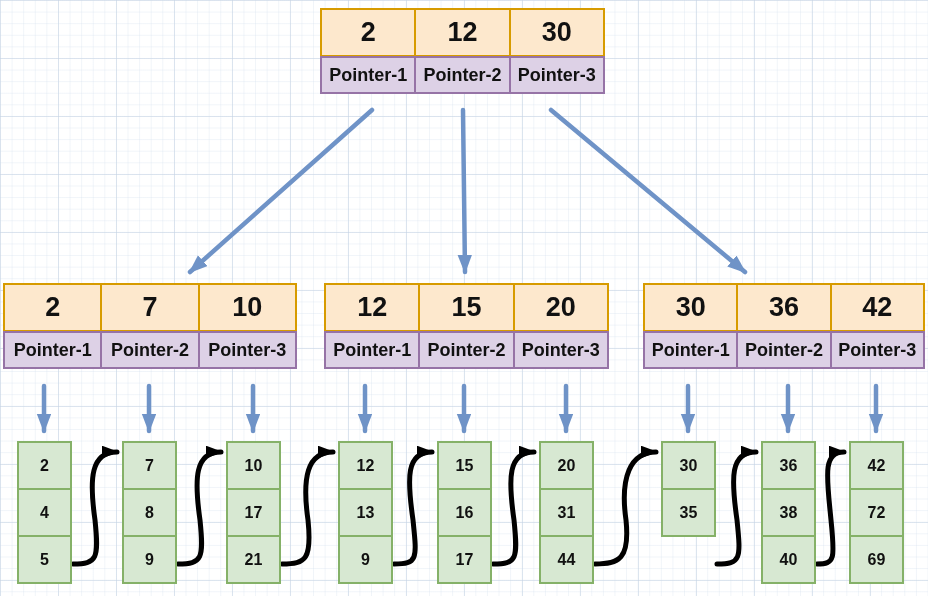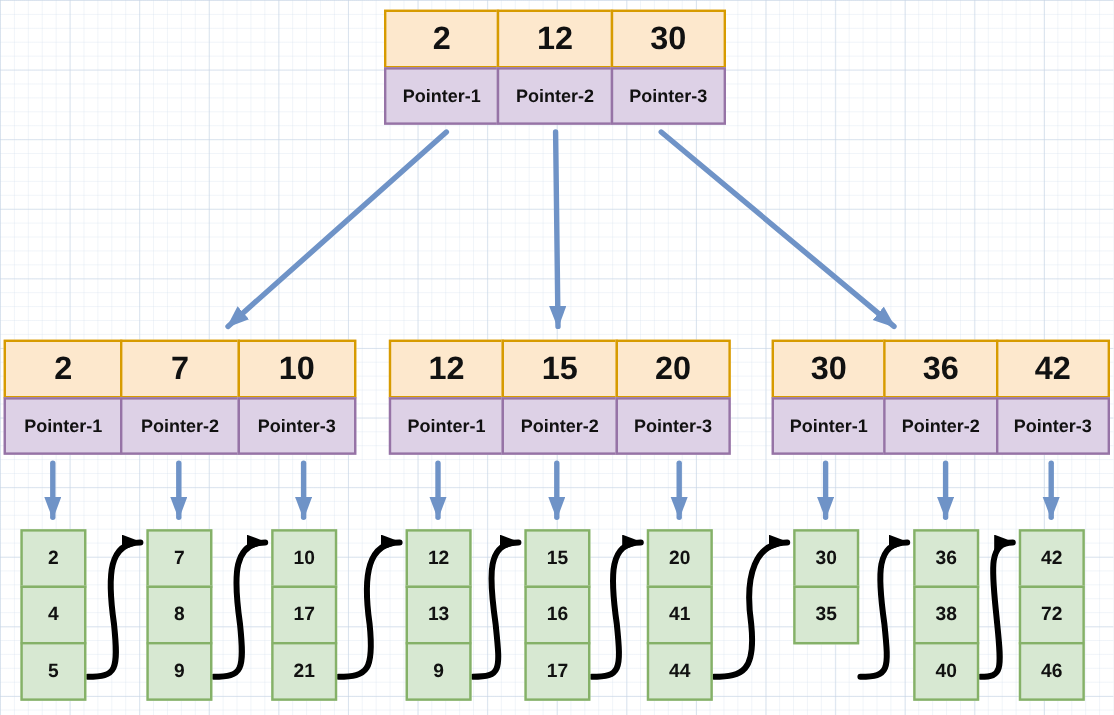--- a/index.html
+++ b/index.html
@@ -22,22 +22,22 @@
     flex:1;display:flex;align-items:center;justify-content:center;
     box-sizing:border-box;color:#111;
   }
   .cell + .cell{margin-left:-2px;}
   .key-cell{
     height:49px;background:#fde8cd;border:2px solid #d79b00;
     font-size:27px;font-weight:700;
   }
   .ptr-row{margin-top:-1px;}
   .ptr-cell{
-    height:48px;background:#ddd1e6;border:2px solid #9673a6;
-    font-size:15px;font-weight:700;
+    height:38px;background:#ddd1e6;border:2px solid #9673a6;
+    font-size:18px;font-weight:700;
   }
   .leaf{position:absolute;width:55px;display:flex;flex-direction:column;}
   .leaf-cell{
     box-sizing:border-box;height:49px;width:55px;
     background:#d7e8d2;border:2px solid #85b168;
     display:flex;align-items:center;justify-content:center;
     font-size:16px;font-weight:700;color:#111;
   }
   .leaf-cell + .leaf-cell{margin-top:-2px;}
   #arrow-layer{position:absolute;left:0;top:0;pointer-events:none;}
@@ -159,31 +159,31 @@
     <div class="leaf-cell">13</div>
     <div class="leaf-cell">9</div>
   </div>
   <div class="leaf" style="left:437px;top:441px;">
     <div class="leaf-cell">15</div>
     <div class="leaf-cell">16</div>
     <div class="leaf-cell">17</div>
   </div>
   <div class="leaf" style="left:539px;top:441px;">
     <div class="leaf-cell">20</div>
-    <div class="leaf-cell">41</div>
+    <div class="leaf-cell">31</div>
     <div class="leaf-cell">44</div>
   </div>
   <div class="leaf" style="left:661px;top:441px;">
     <div class="leaf-cell">30</div>
     <div class="leaf-cell">35</div>
   </div>
   <div class="leaf" style="left:761px;top:441px;">
     <div class="leaf-cell">36</div>
     <div class="leaf-cell">38</div>
     <div class="leaf-cell">40</div>
   </div>
   <div class="leaf" style="left:849px;top:441px;">
     <div class="leaf-cell">42</div>
     <div class="leaf-cell">72</div>
-    <div class="leaf-cell">46</div>
+    <div class="leaf-cell">69</div>
   </div>
 
 </div>
 
 </body></html>

